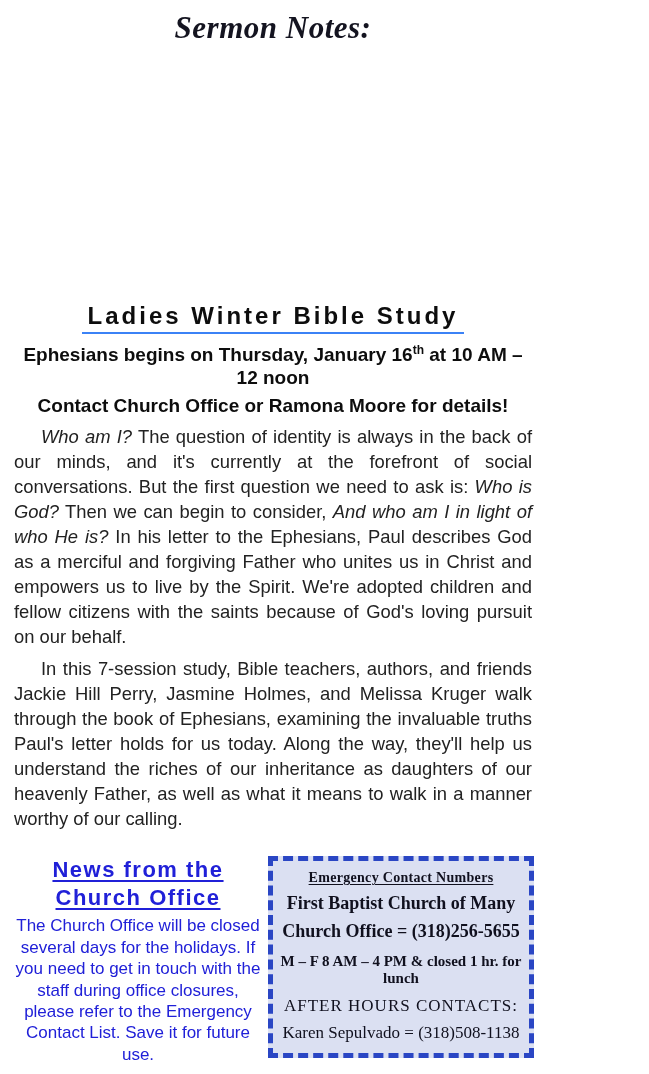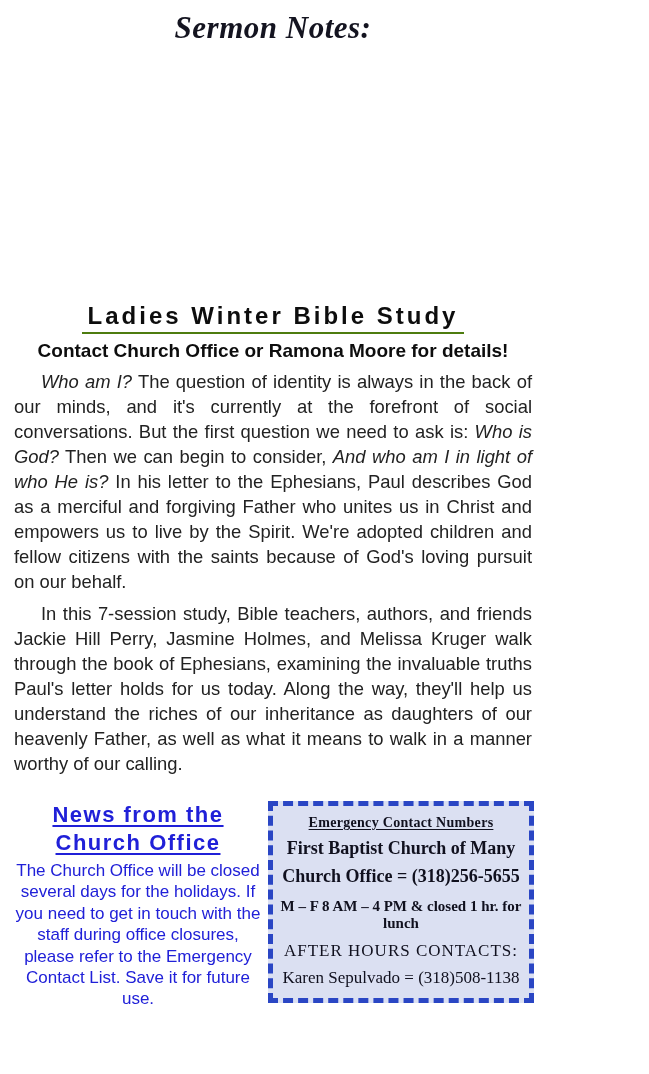--- a/index.html
+++ b/index.html
@@ -27,21 +27,21 @@
   }
 
   
   .study { margin-top: 256px; padding: 0 14px; }
   .study-title-row { text-align: center; }
   .study-title {
     display: inline-block;
     font-weight: bold;
     font-size: 24px;
     letter-spacing: 3px;
-    border-bottom: 2px solid #4d7c0f;
+    border-bottom: 2px solid #3b82f6;
     padding: 0 6px 2px 6px;
     color: #0d0d0d;
   }
   .study-sub {
     margin: 5px 0 0 0;
     text-align: center;
     font-weight: bold;
     font-size: 19px;
     line-height: 23px;
     color: #0d0d0d;
@@ -127,20 +127,21 @@
 <div class="page">
 
   <h1 class="sermon-title">Sermon Notes:</h1>
 
   <div></div>
 
   <section class="study">
     <div class="study-title-row">
       <span class="study-title">Ladies Winter Bible Study</span>
     </div>
+    <p class="study-sub"><span>Ephesians begins on Thursday, January 16</span><sup>th</sup><span> at 10 AM – 12 noon</span></p>
     <p class="study-sub">Contact Church Office or Ramona Moore for details!</p>
     <p class="body-par"><span class="it">Who am I?</span><span> The question of identity is always in the back of our minds, and it's currently at the forefront of social conversations. But the first question we need to ask is: </span><span class="it">Who is God?</span><span>  Then we can begin to consider, </span><span class="it">And who am I in light of who He is?</span><span>  In his letter to the Ephesians, Paul describes God as a merciful and forgiving Father who unites us in Christ and empowers us to live by the Spirit. We're adopted children and fellow citizens with the saints because of God's loving pursuit on our behalf.</span></p>
     <p class="body-par"><span>In this 7-session study, Bible teachers, authors, and friends Jackie Hill Perry, Jasmine Holmes, and Melissa Kruger walk through the book of Ephesians, examining the invaluable truths Paul's letter holds for us today. Along the way, they'll help us understand the riches of our inheritance as daughters of our heavenly Father, as well as what it means to walk in a manner worthy of our calling.</span></p>
   </section>
 
   <div class="columns">
 
     <div class="news">
       <h3 class="news-title"><span>News from the</span><br><span>Church Office</span></h3>
       <p class="news-body">The Church Office will be closed several days for the holidays.  If you need to get in touch with the staff during office closures, please refer to the Emergency Contact List.  Save it for future use.</p>

